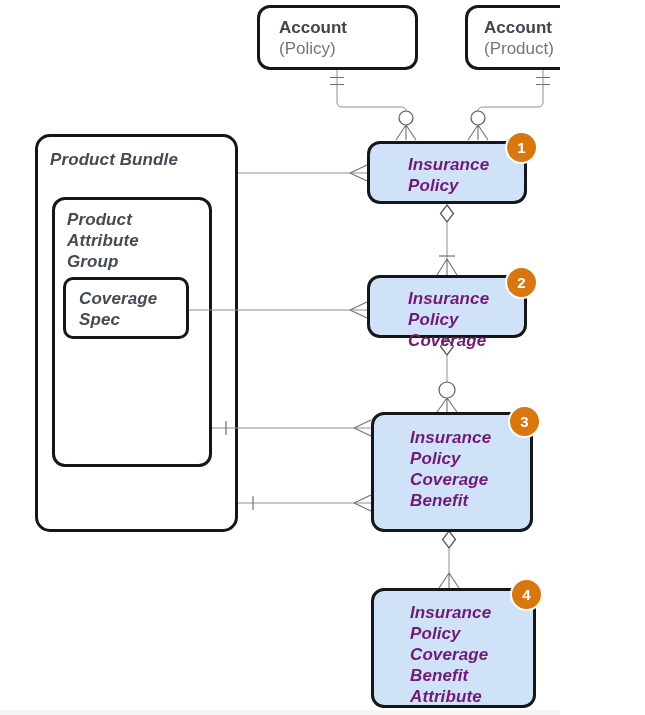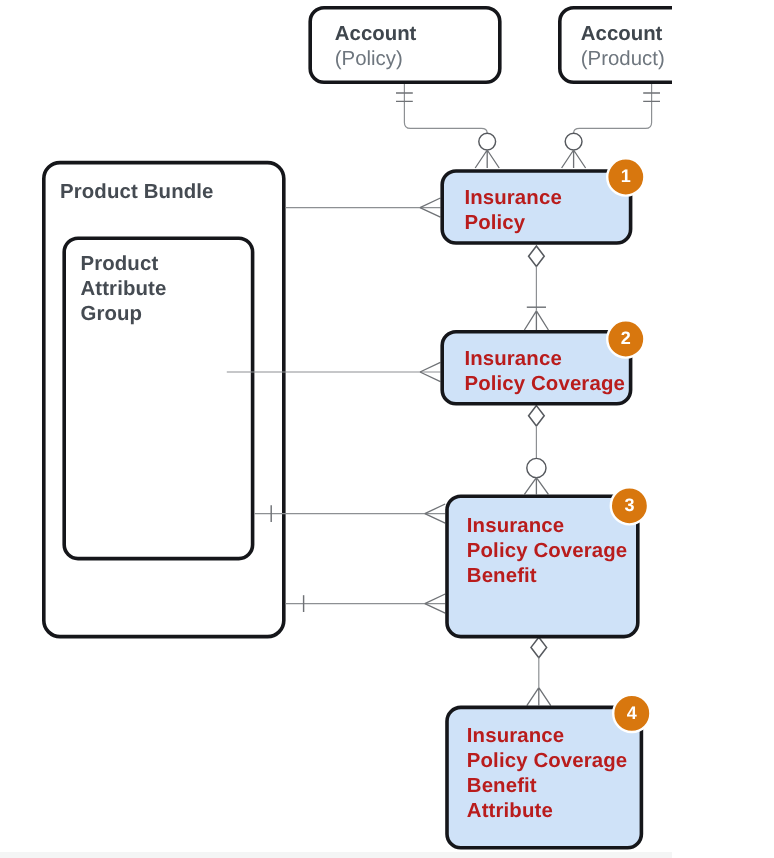--- a/index.html
+++ b/index.html
@@ -8,23 +8,23 @@
     font-family:"Liberation Sans","DejaVu Sans",sans-serif;
   }
   .entity{
     position:absolute;box-sizing:border-box;background:#ffffff;
     border:3px solid #15161a;border-radius:13px;
   }
   .entity.blue{background:#cfe2f8;z-index:3;}
   .entity.white{z-index:1;}
   .entity .lbl{
     display:block;white-space:pre-line;font-size:17px;line-height:21px;
-    font-weight:700;color:#454b52;letter-spacing:.1px;
+    font-weight:700;color:#454b52;letter-spacing:.1px;font-style:italic;
   }
-  .entity.blue .lbl{color:#b91c1c;}
+  .entity.blue .lbl{color:#701a75;margin-left:21px;}
   .acct-title{display:block;font-size:17px;line-height:21px;font-weight:700;color:#3f464d;}
   .acct-sub{display:block;font-size:17px;line-height:21px;font-weight:400;color:#6e767e;}
   .badge{
     position:absolute;z-index:5;width:29px;height:29px;border-radius:50%;
     background:#d8770e;border:2.5px solid #ffffff;box-sizing:content-box;
     display:flex;align-items:center;justify-content:center;
     color:#ffffff;font-size:15px;font-weight:700;
   }
   #connectors{position:absolute;left:0;top:0;z-index:2;}
   .ghost{
@@ -114,20 +114,24 @@
   <div class="entity white" style="left:35px;top:134px;width:203px;height:398px;border-radius:15px;padding:12px 0 0 12px;">
     <span class="lbl">Product Bundle</span>
   </div>
 
   <div class="entity white" style="left:52px;top:197px;width:160px;height:270px;padding:9px 0 0 12px;z-index:1;">
     <span class="lbl">Product
 Attribute
 Group</span>
   </div>
 
+  <div class="entity white" style="left:63px;top:277px;width:126px;height:62px;border-radius:10px;padding:8px 0 0 13px;z-index:1;">
+    <span class="lbl">Coverage
+Spec</span>
+  </div>
 
   <div class="entity blue" style="left:367px;top:141px;width:160px;height:63px;padding:10px 0 0 17px;">
     <span class="lbl">Insurance
 Policy</span>
   </div>
   <div class="badge" style="left:505px;top:131px;">1</div>
 
   <div class="entity blue" style="left:367px;top:275px;width:160px;height:63px;padding:10px 0 0 17px;">
     <span class="lbl">Insurance
 Policy Coverage</span>

